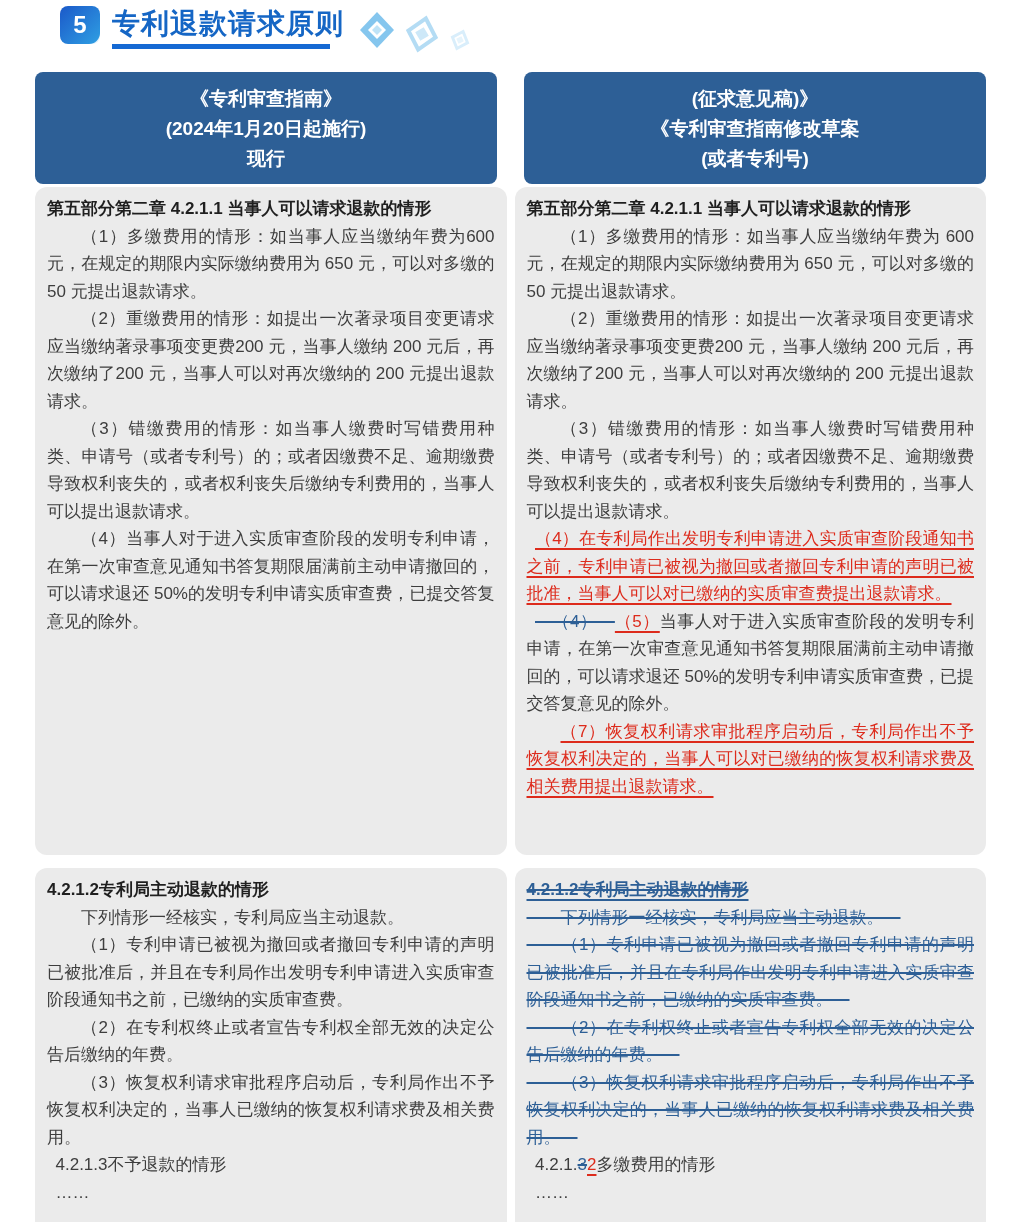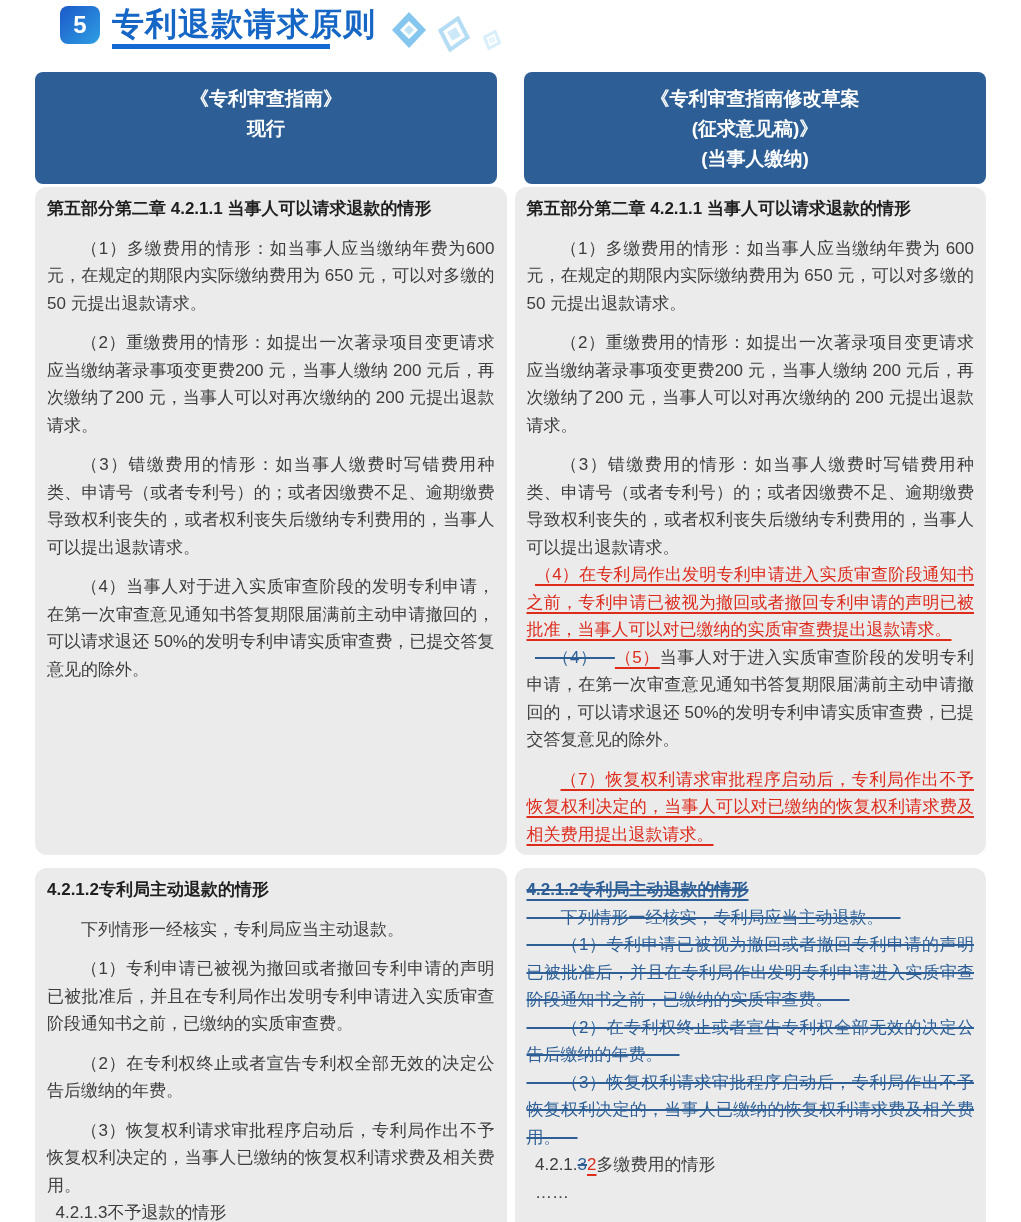--- a/index.html
+++ b/index.html
@@ -27,21 +27,21 @@
     color:#fff;font-weight:bold;font-size:24px;
     display:flex;align-items:center;justify-content:center;
   }
   .badge::after{
     content:"";position:absolute;right:-3px;bottom:-3px;width:18px;height:18px;
     border-right:3px solid rgba(255,255,255,.85);border-bottom:3px solid rgba(255,255,255,.85);
     border-radius:0 0 14px 0;
   }
   .title-wrap{margin-left:12px;}
   .title{
-    margin:0;font-size:32px;font-weight:bold;color:var(--title-blue);
+    margin:0;font-size:28px;font-weight:bold;color:var(--title-blue);
     letter-spacing:1px;line-height:36px;
   }
   .title-underline{width:218px;height:5px;background:var(--title-bar-blue);margin-top:2px;}
   .deco{margin-left:14px;margin-top:4px;}
   .grid{margin:8px 35px 0 35px;}
   .row{display:flex;gap:8px;}
   .row > *{flex:1;min-width:0;}
   .row.headers{margin-bottom:3px;gap:27px;}
   .row.tops{margin-bottom:13px;}
   .col-header{
@@ -49,21 +49,21 @@
     height:112px;box-sizing:border-box;padding-top:12px;
     text-align:center;font-weight:bold;font-size:19px;line-height:30px;
   }
   .panel{
     background:var(--panel-bg);border-radius:12px;box-sizing:border-box;
     padding:8px 12px;font-size:17px;line-height:27.5px;
   }
   .panel.tall{height:668px;}
   .panel.short{height:404px;}
   .p{margin:0;text-align:justify;}
-  .ind-m{text-indent:2em;margin-top:12px;}
+  .ind-m{text-indent:2em;}
   .ind-s{text-indent:0.5em;}
   .r-h{font-weight:bold;color:var(--heading-text);}
   .r-n{color:var(--body-text);}
   .r-a{
     color:var(--added-red);
     text-decoration:underline;text-decoration-thickness:1.5px;text-underline-offset:4px;
   }
   .r-d{
     color:var(--deleted-blue);
     text-decoration:line-through;text-decoration-thickness:1.5px;
@@ -98,26 +98,27 @@
         <path d="M102 21 L110 30 L102 39 L94 30 Z" fill="none" stroke="#d9eefb" stroke-width="3"></path>
         <path d="M102 26 L106 30 L102 34 L98 30 Z" fill="#e6f4fc"></path>
       </g>
     </svg>
   </header>
 
   <div class="grid">
     <div class="row headers">
       <div class="col-header">
         <div>《专利审查指南》</div>
+        <div>(2024年1月20日起施行)</div>
         <div>现行</div>
       </div>
       <div class="col-header">
+        <div>(征求意见稿)》</div>
         <div>《专利审查指南修改草案</div>
-        <div>(征求意见稿)》</div>
-        <div>(当事人缴纳)</div>
+        <div>(或者专利号)</div>
       </div>
     </div>
     <div class="row tops">
       <section class="panel tall">
           <p class="p"><span class="r-h">第五部分第二章 4.2.1.1 当事人可以请求退款的情形</span></p>
           <p class="p ind-m"><span class="r-n">（1）多缴费用的情形：如当事人应当缴纳年费为600元，在规定的期限内实际缴纳费用为 650 元，可以对多缴的 50 元提出退款请求。</span></p>
           <p class="p ind-m"><span class="r-n">（2）重缴费用的情形：如提出一次著录项目变更请求应当缴纳著录事项变更费200 元，当事人缴纳 200 元后，再次缴纳了200 元，当事人可以对再次缴纳的 200 元提出退款请求。</span></p>
           <p class="p ind-m"><span class="r-n">（3）错缴费用的情形：如当事人缴费时写错费用种类、申请号（或者专利号）的；或者因缴费不足、逾期缴费导致权利丧失的，或者权利丧失后缴纳专利费用的，当事人可以提出退款请求。</span></p>
           <p class="p ind-m"><span class="r-n">（4）当事人对于进入实质审查阶段的发明专利申请，在第一次审查意见通知书答复期限届满前主动申请撤回的，可以请求退还 50%的发明专利申请实质审查费，已提交答复意见的除外。</span></p>
         </section>

